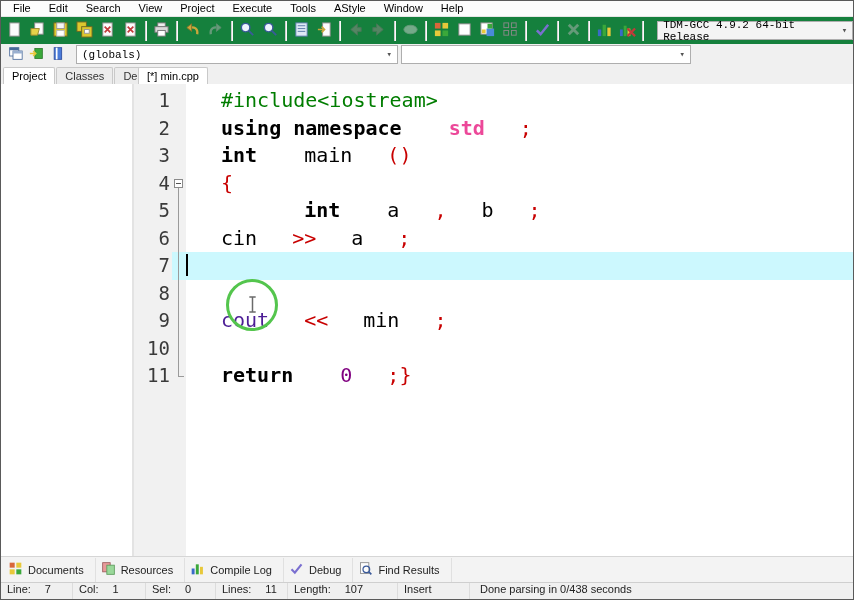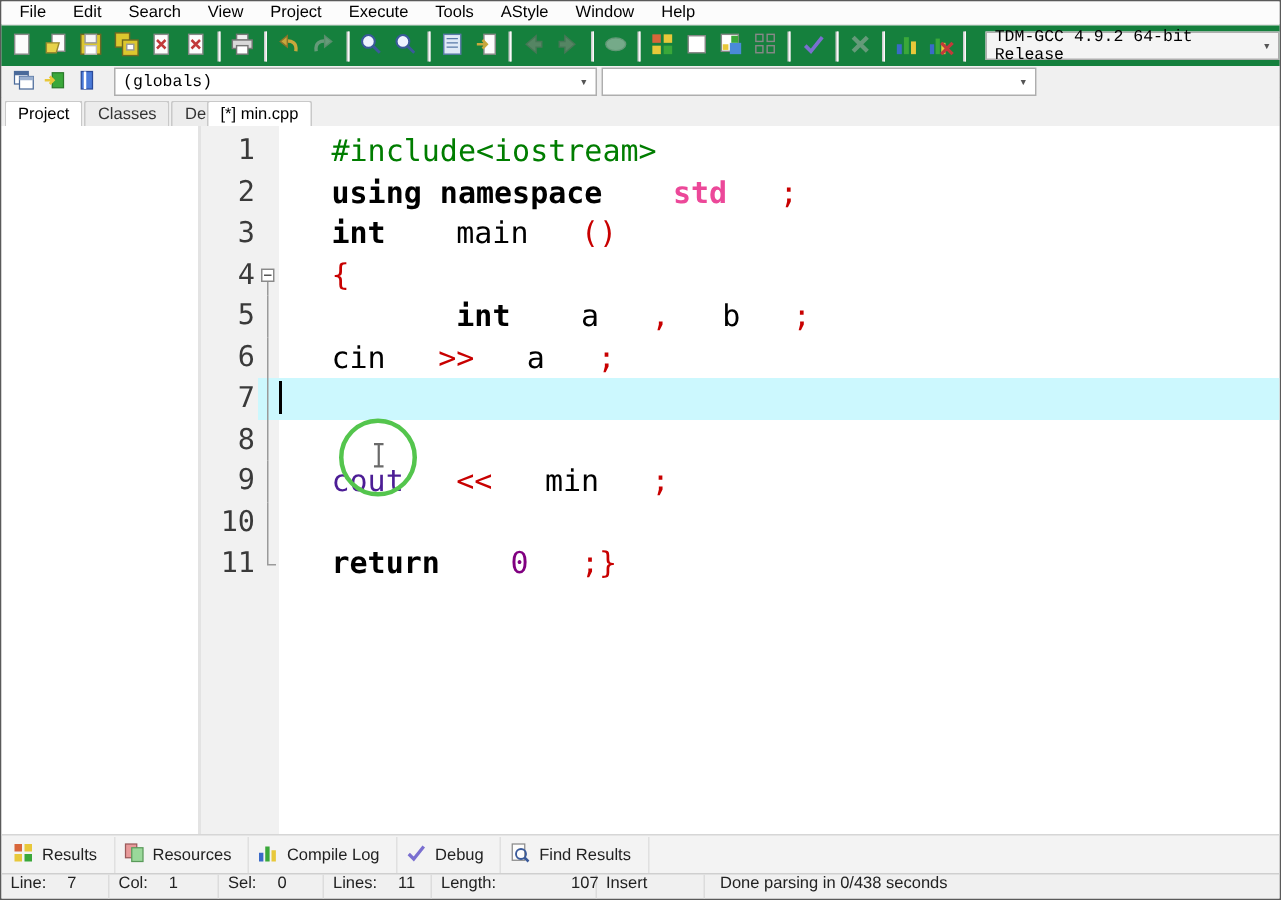--- a/index.html
+++ b/index.html
@@ -403,21 +403,21 @@
   </div>
 
   <div class="reportbar" id="reportbar">
       <span class="rtab">
         <span><svg viewBox="0 0 18 18">
             <rect x="2" y="2" width="6" height="6" fill="#d8663a"></rect>
             <rect x="10" y="2" width="6" height="6" fill="#e8c83a"></rect>
             <rect x="2" y="10" width="6" height="6" fill="#e8c83a"></rect>
             <rect x="10" y="10" width="6" height="6" fill="#3aa83a"></rect>
           </svg></span>
-        <span>Results</span>
+        <span>Documents</span>
       </span>
       <span class="rtab">
         <span><svg viewBox="0 0 18 18">
             <rect x="2" y="2" width="9" height="11" fill="#e89a9a" stroke="#9a5a5a"></rect>
             <rect x="7" y="5" width="9" height="11" fill="#9ad89a" stroke="#5a9a5a"></rect>
           </svg></span>
         <span>Resources</span>
       </span>
       <span class="rtab">
         <span><svg viewBox="0 0 18 18">
@@ -453,21 +453,21 @@
         <span class="v">1</span>
       </span>
       <span class="sp" style="width: 70px;">
         <span>Sel:</span>
         <span class="v">0</span>
       </span>
       <span class="sp" style="width: 72px;">
         <span>Lines:</span>
         <span class="v">11</span>
       </span>
-      <span class="sp" style="width: 110px; gap: 36px;">
+      <span class="sp" style="width: 110px;">
         <span>Length:</span>
         <span class="v">107</span>
       </span>
       <span class="sp" style="width: 72px;">
         <span>Insert</span>
       </span>
       <span class="sp" style="flex: 1 1 0%; border-right: none; padding-left: 10px;">
         <span>Done parsing in 0/438 seconds</span>
       </span>
     </div>

